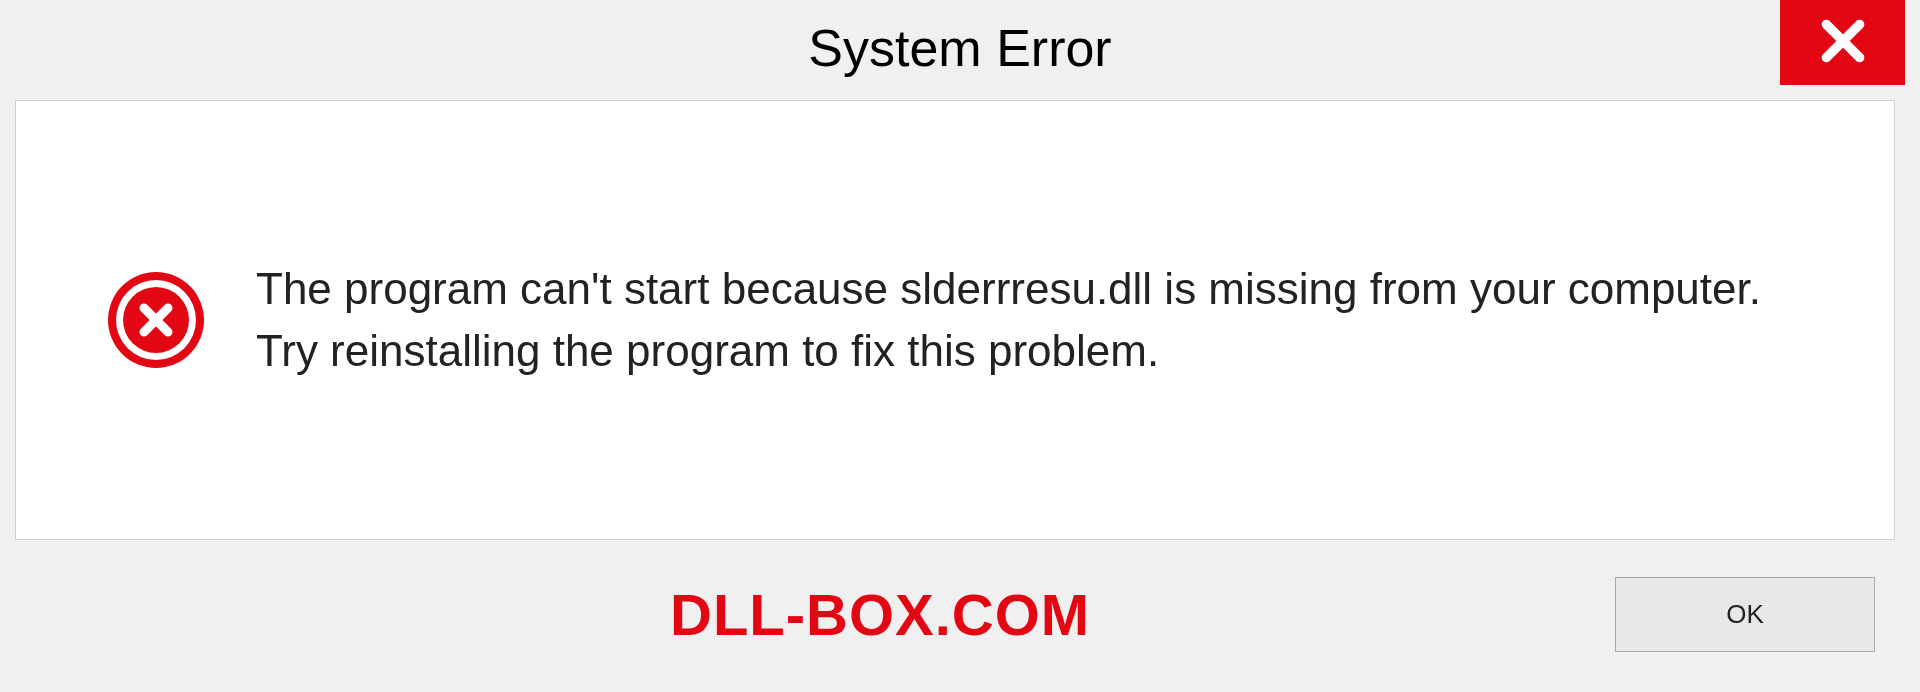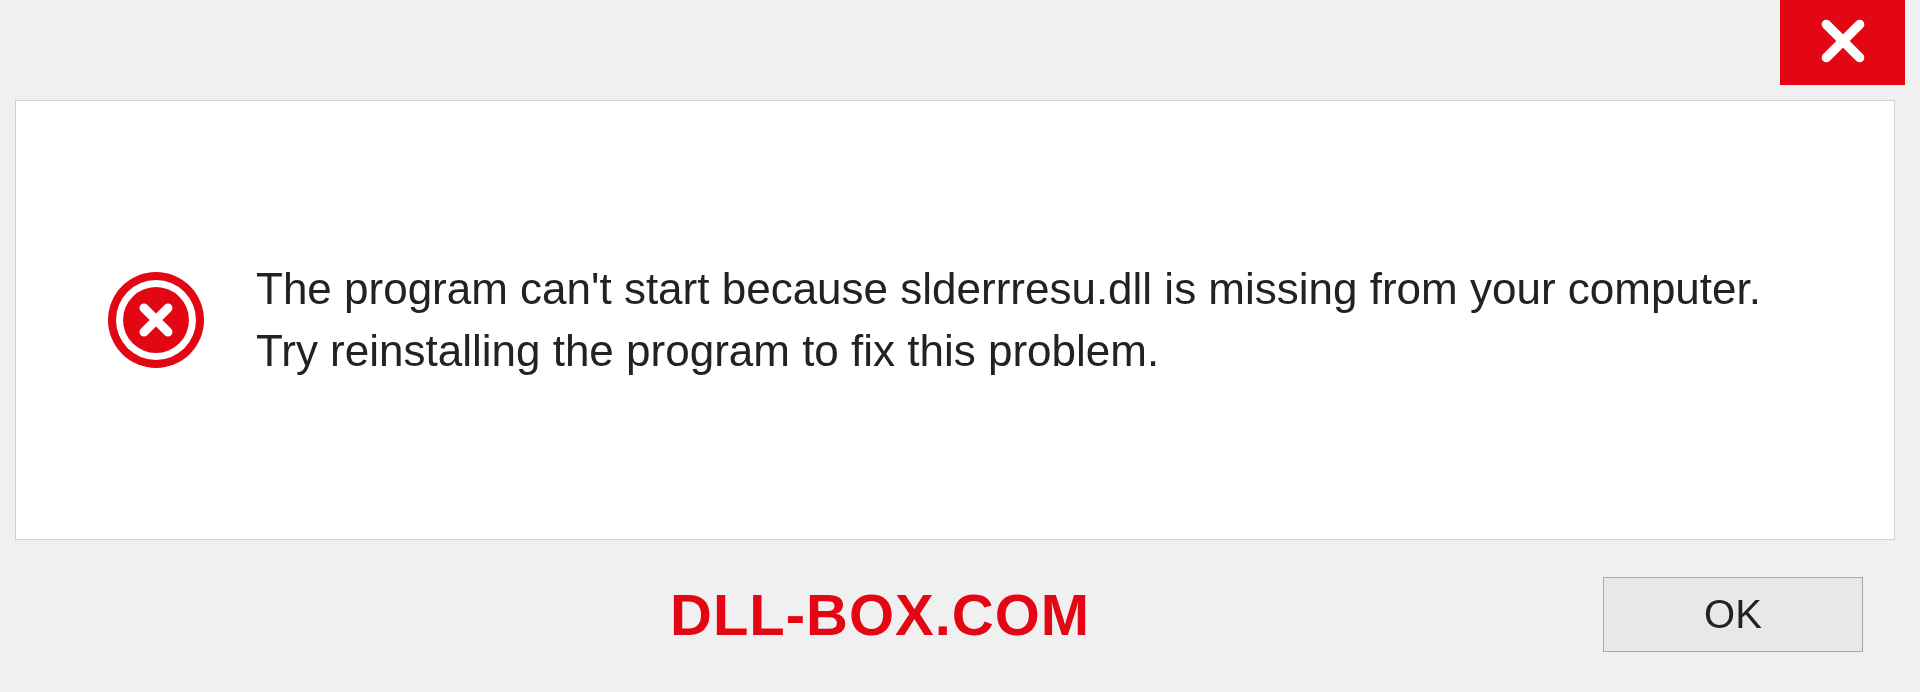--- a/index.html
+++ b/index.html
@@ -76,21 +76,21 @@
       font-size: 44px;
       line-height: 1.4;
       color: #222;
       font-weight: 400;
     }
     
     .footer-bar {
       position: absolute;
       bottom: 0;
       left: 0;
-      right: 12px;
+      right: 0;
       height: 135px;
       display: flex;
       align-items: center;
       justify-content: flex-end;
       padding: 0 45px 20px 0;
       background: #f0f0f0;
     }
     
     .watermark {
       position: absolute;
@@ -100,33 +100,34 @@
       color: #e30613;
       letter-spacing: 1px;
       font-family: Arial, sans-serif;
     }
     
     .ok-button {
       width: 260px;
       height: 75px;
       background: #e8e8e8;
       border: 1px solid #a8a8a8;
-      font-size: 40px;
+      font-size: 26px;
       color: #222;
       display: flex;
       align-items: center;
       justify-content: center;
       cursor: pointer;
       font-family: "Segoe UI", Tahoma, Arial, sans-serif;
     }
   </style>
 </head>
 <body>
 
 <div class="title-bar">
+  <div class="title-text">System Error</div>
   <div class="close-button">
     <span>
       <svg viewBox="0 0 24 24">
         <path d="M4 4 L20 20 M20 4 L4 20" stroke="#ffffff" stroke-width="4.5" stroke-linecap="round" fill="none"></path>
       </svg>
     </span>
   </div>
 </div>
 
 <div class="content-area">

